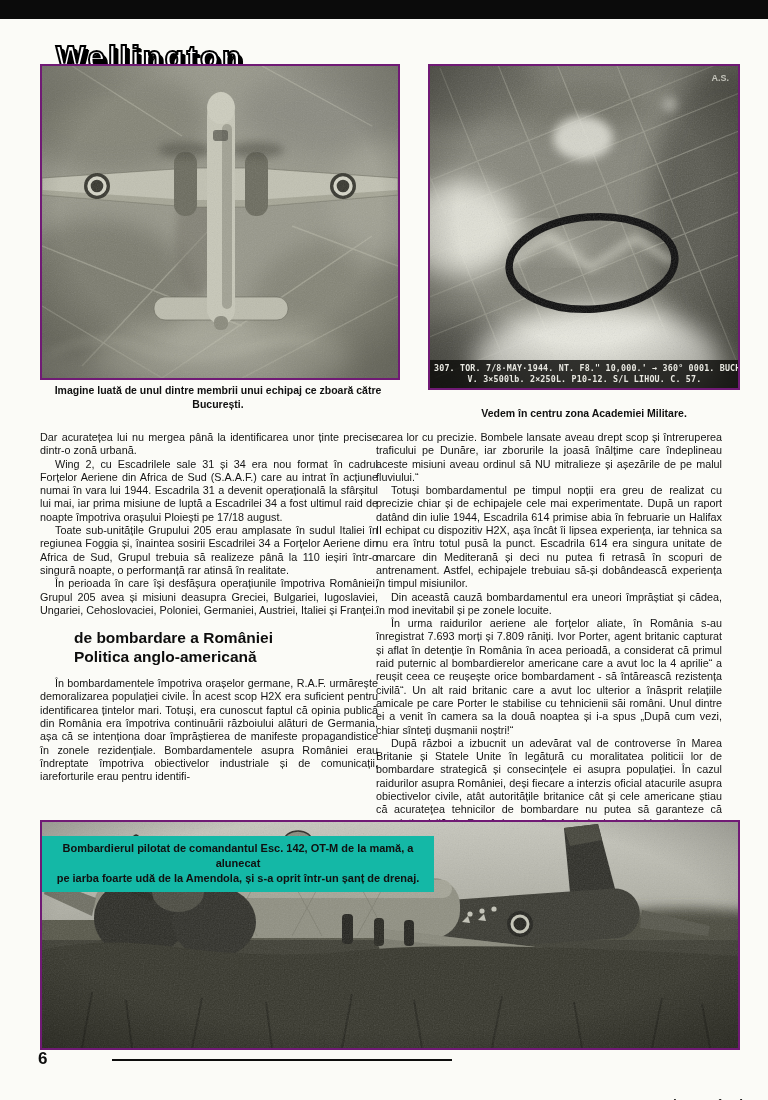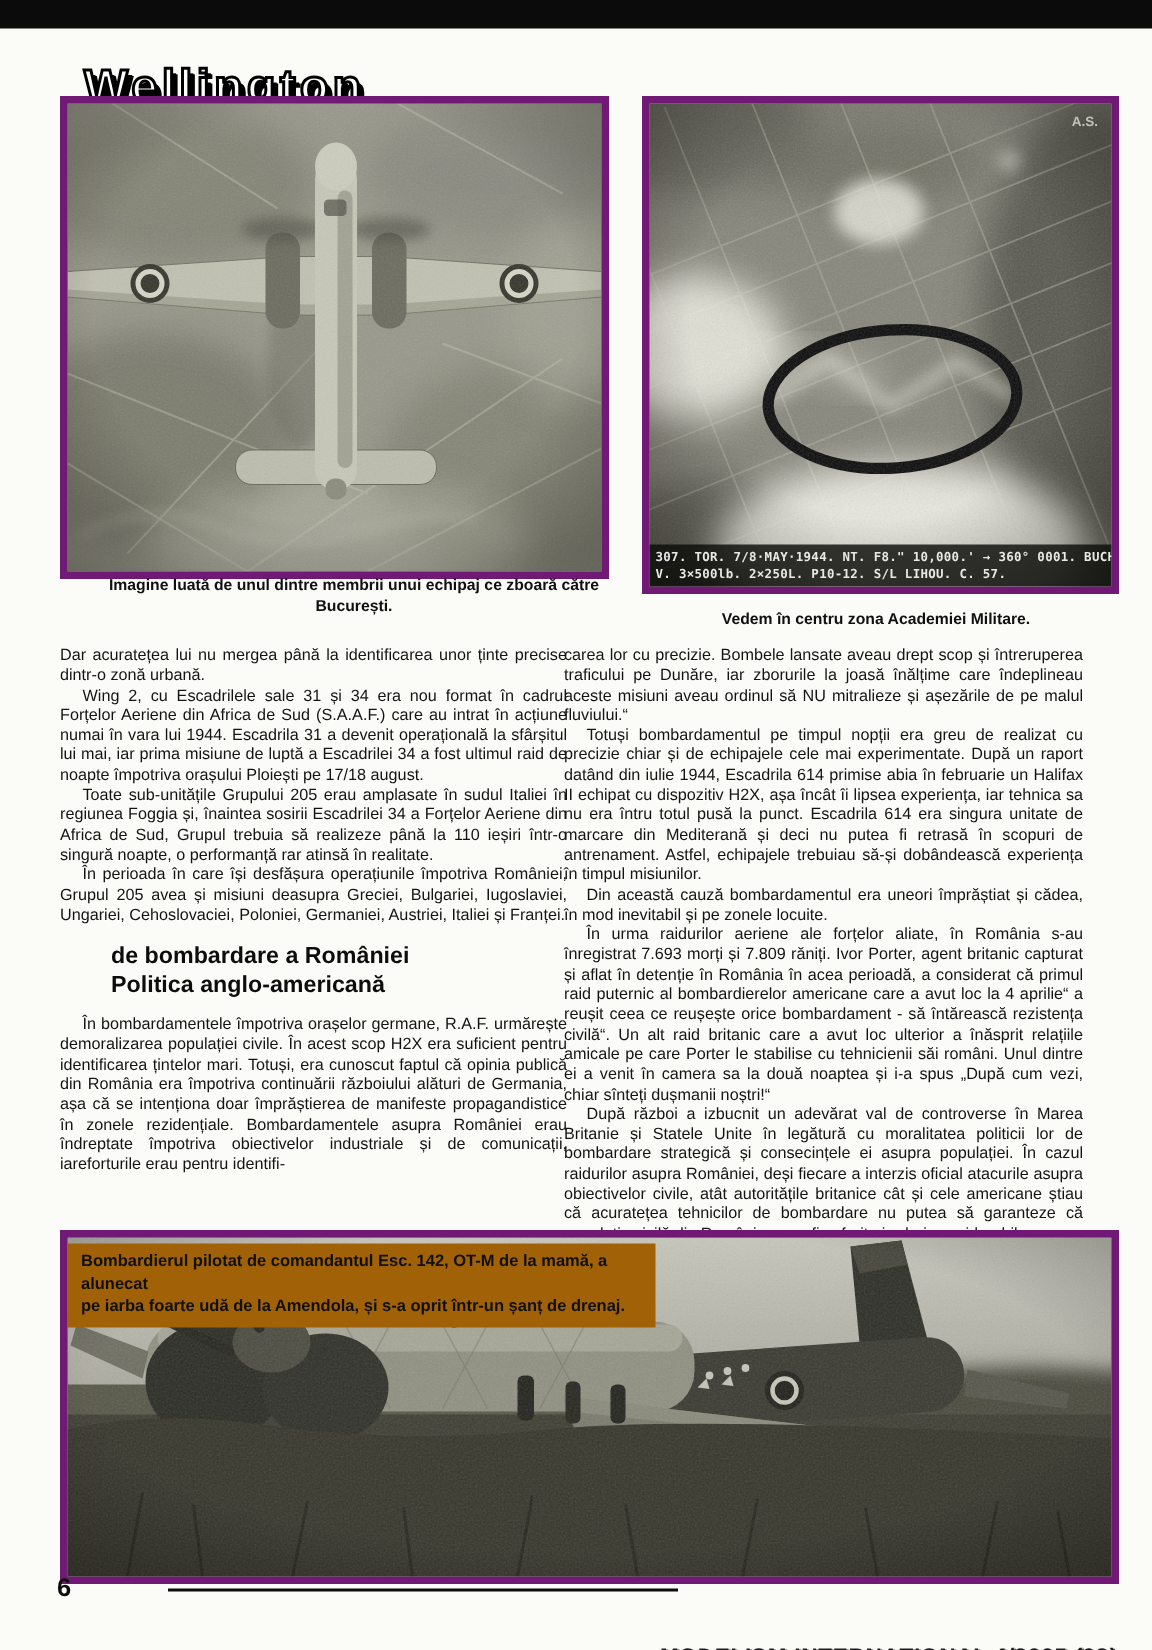--- a/index.html
+++ b/index.html
@@ -6,43 +6,43 @@
   body{
     width:768px;height:1100px;position:relative;background:#fbfbf7;
     font-family:"Liberation Sans",sans-serif;color:#161616;overflow:hidden;
   }
   .topbar{position:absolute;left:0;top:0;width:768px;height:19px;background:#0b0b0b;}
   .masthead{
     position:absolute;left:40px;top:24px;margin:16px;
     font:900 31px "Liberation Sans",sans-serif;letter-spacing:3px;color:#fff;
     -webkit-text-stroke:2px #000;text-shadow:3px 3px 0 #000,4px 4px 0 #000;
   }
-  .photo{position:absolute;border:5px solid #701a75;overflow:hidden;background:#8d8d82;}
+  .photo{position:absolute;border:2px solid #701a75;overflow:hidden;background:#8d8d82;text-align:center;}
   .photo svg{display:block;width:100%;height:100%;}
   .photo-tl{left:40px;top:64px;width:356px;height:312px;}
   .photo-tr{left:428px;top:64px;width:308px;height:322px;}
   .photo-bottom{left:40px;top:820px;width:696px;height:226px;}
   .caption{position:absolute;font:700 10.5px/13.5px "Liberation Sans",sans-serif;text-align:center;color:#101010;}
-  .cap-tl{left:54px;top:384px;width:364px;}
+  .cap-tl{left:36px;top:384px;width:364px;}
   .cap-tr{left:416px;top:393px;width:336px;}
   .col{position:absolute;top:431px;font:400 10.8px/13.3px "Liberation Sans",sans-serif;text-align:justify;color:#141414;}
   .col-left{left:40px;width:338px;}
   .col-right{left:376px;width:346px;}
   .col p{margin:0;}
   .col p.indent{text-indent:15px;}
   .heading{font:700 15.5px/19px "Liberation Sans",sans-serif;margin:11px 0 11px 34px;color:#0d0d0d;}
   .heading div{white-space:nowrap;}
   .recon-note{
     position:absolute;left:0;bottom:0;width:100%;box-sizing:border-box;
     background:rgba(12,12,10,0.82);color:#e9e9e2;padding:3px 3px 4px 4px;
     font:700 8.3px/10.5px "DejaVu Sans Mono",monospace;letter-spacing:0.2px;white-space:nowrap;
   }
   .corner-mark{position:absolute;top:7px;right:9px;color:#d6d6cc;font:700 9px "Liberation Sans",sans-serif;opacity:.85;}
   .bottom-cap{
-    position:absolute;left:0;top:4px;width:392px;background:#a16207;padding:5px 9px 6px 9px;
+    position:absolute;left:0;top:14px;width:392px;background:#14b8a6;padding:5px 9px 6px 9px;
     font:700 11px/15px "Liberation Sans",sans-serif;color:#101010;box-sizing:border-box;
   }
   .page-num{position:absolute;left:38px;top:1049px;font:700 17px "Liberation Sans",sans-serif;color:#0d0d0d;}
   .footer-rule{position:absolute;left:112px;top:1059px;width:340px;height:2px;background:#0d0d0d;}
   .footer-title{
     position:absolute;right:24px;top:1050px;
     font:900 italic 15px "Liberation Sans",sans-serif;letter-spacing:0.5px;color:#1c1c1c;
     text-shadow:1.3px 1.3px 0 #4a4a4a;
     margin-top:46px;
   }

